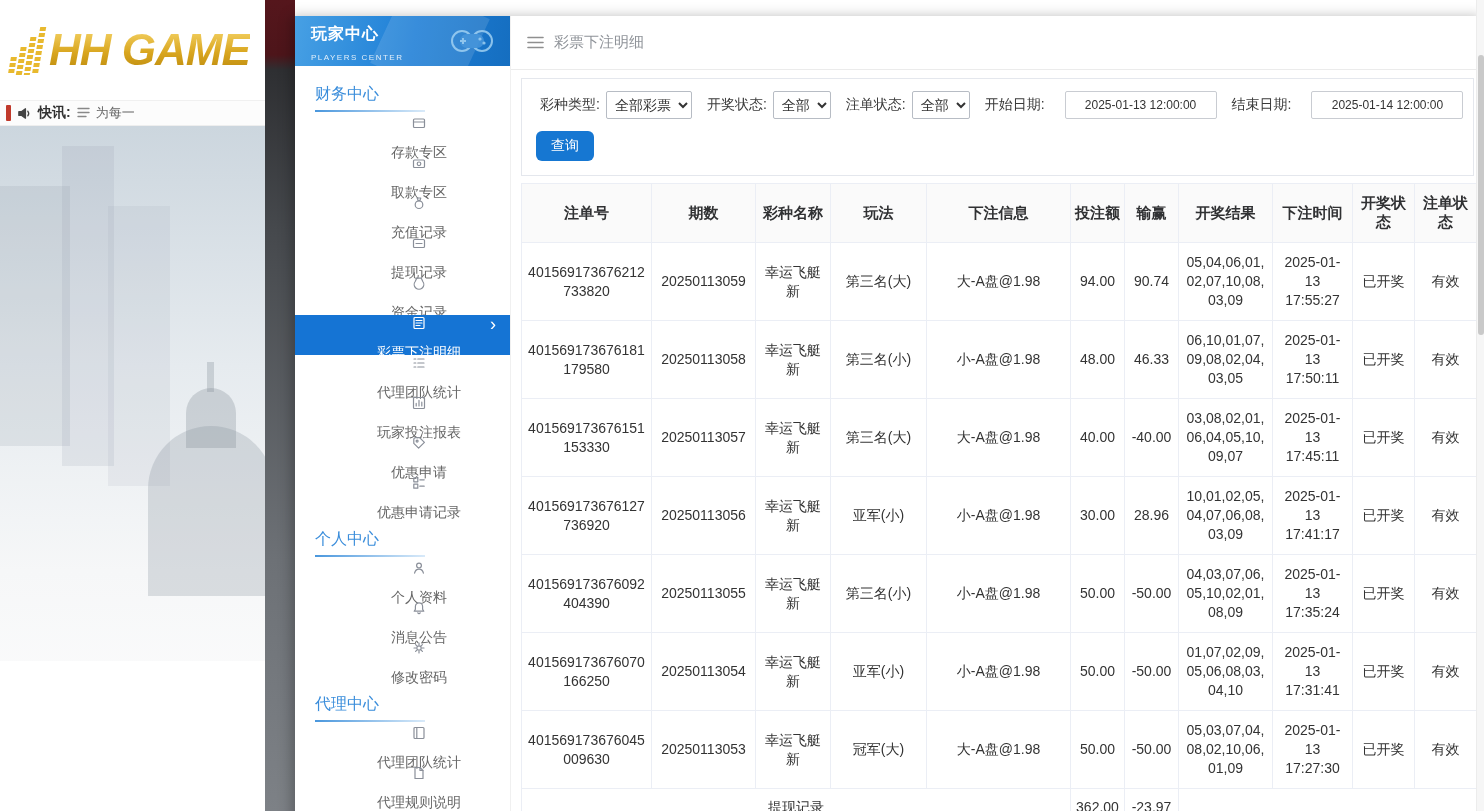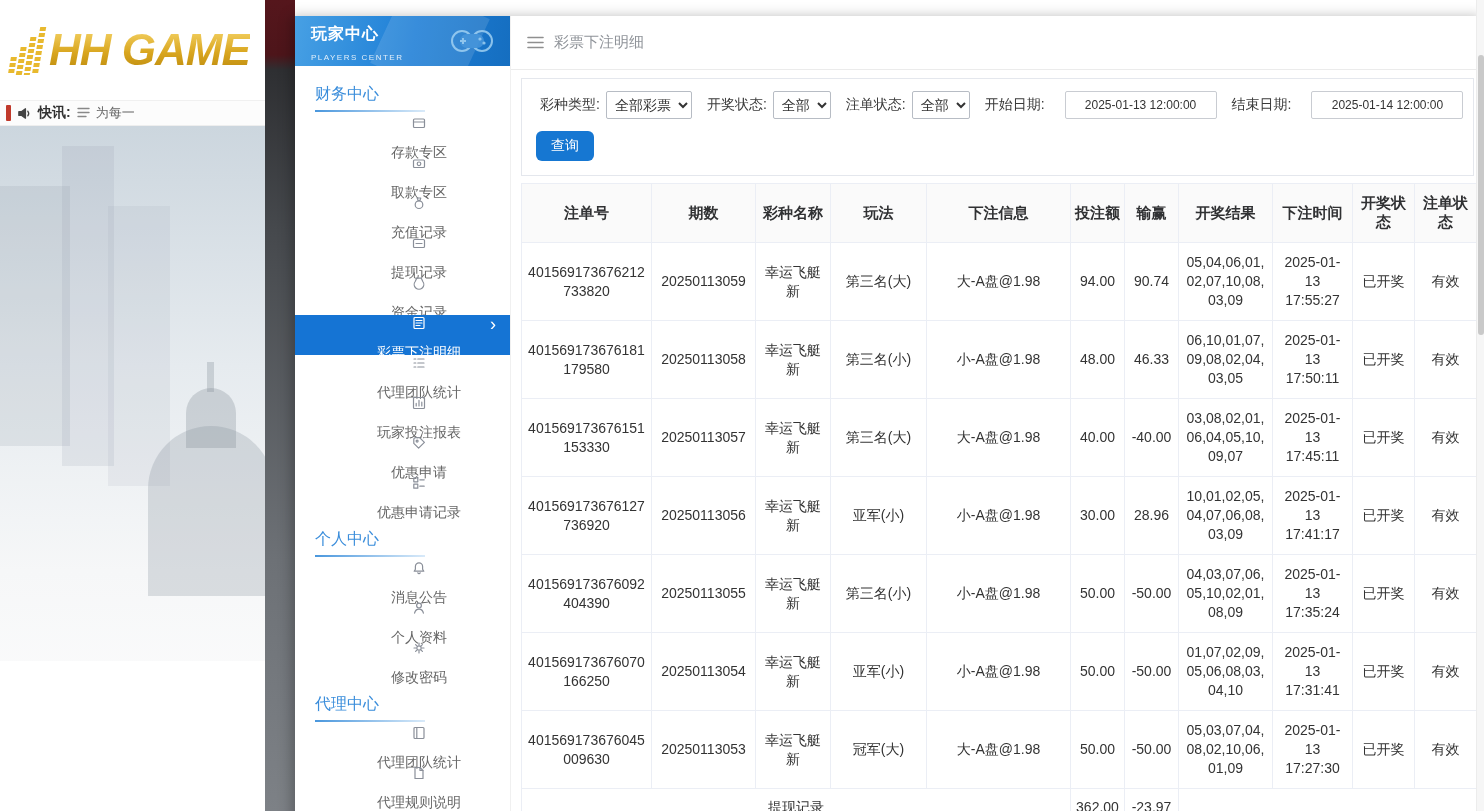--- a/index.html
+++ b/index.html
@@ -240,34 +240,34 @@
               <rect x="2.8" y="9.2" width="4" height="4"></rect>
               <line x1="8.8" y1="11.2" x2="13.2" y2="11.2"></line>
             </svg>
           </span>
           <span>优惠申请记录</span>
         </div>
         <div class="sec-title">个人中心</div>
         <div class="nav-item">
           <span class="nav-ic">
             <svg viewBox="0 0 16 16" width="16" height="16" fill="none" stroke="currentColor" stroke-width="1.2" stroke-linecap="round" stroke-linejoin="round">
+              <circle cx="8" cy="5.6" r="2.4"></circle>
+              <path d="M3.6 13.2c.6-2.8 2.4-4 4.4-4s3.8 1.2 4.4 4"></path>
+            </svg>
+          </span>
+          <span>个人资料</span>
+        </div>
+        <div class="nav-item">
+          <span class="nav-ic">
+            <svg viewBox="0 0 16 16" width="16" height="16" fill="none" stroke="currentColor" stroke-width="1.2" stroke-linecap="round" stroke-linejoin="round">
               <path d="M8 2.8a3.6 3.6 0 0 1 3.6 3.6v2.8l1.2 2H3.2l1.2-2V6.4A3.6 3.6 0 0 1 8 2.8z"></path>
               <path d="M6.8 12.8a1.3 1.3 0 0 0 2.4 0"></path>
             </svg>
           </span>
           <span>消息公告</span>
-        </div>
-        <div class="nav-item">
-          <span class="nav-ic">
-            <svg viewBox="0 0 16 16" width="16" height="16" fill="none" stroke="currentColor" stroke-width="1.2" stroke-linecap="round" stroke-linejoin="round">
-              <circle cx="8" cy="5.6" r="2.4"></circle>
-              <path d="M3.6 13.2c.6-2.8 2.4-4 4.4-4s3.8 1.2 4.4 4"></path>
-            </svg>
-          </span>
-          <span>个人资料</span>
         </div>
         <div class="nav-item">
           <span class="nav-ic">
             <svg viewBox="0 0 16 16" width="16" height="16" fill="none" stroke="currentColor" stroke-width="1.2" stroke-linecap="round" stroke-linejoin="round">
               <circle cx="8" cy="8" r="2.2"></circle>
               <path d="M8 3v1.8M8 11.2V13M3 8h1.8M11.2 8H13M4.6 4.6l1.3 1.3M10.1 10.1l1.3 1.3M11.4 4.6l-1.3 1.3M5.9 10.1l-1.3 1.3"></path>
             </svg>
           </span>
           <span>修改密码</span>
         </div>

